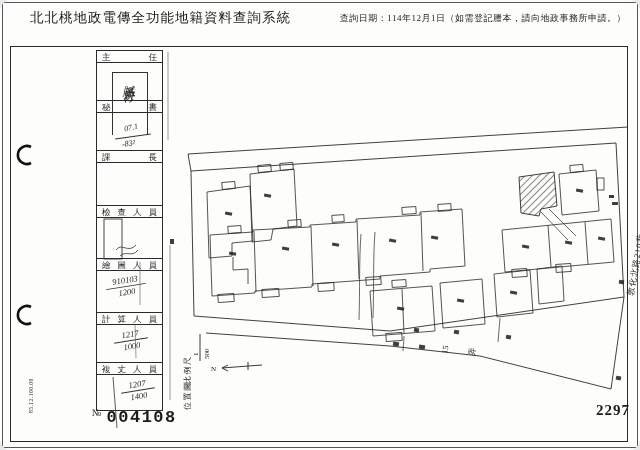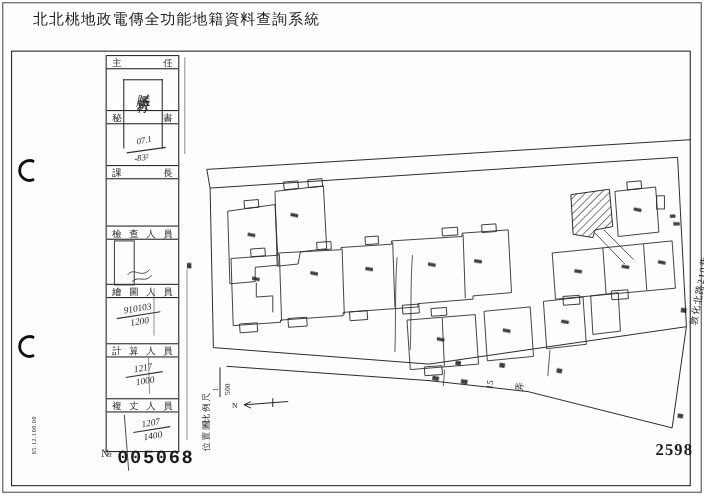--- a/index.html
+++ b/index.html
@@ -1,17 +1,17 @@
 <!DOCTYPE html>
 <html><head>
 <meta charset="utf-8">
 <style>
   html,body{margin:0;padding:0;background:#e8e8e8;}
   .page{position:relative;width:640px;height:450px;background:#fdfdfb;overflow:hidden;
-        font-family:"Liberation Serif","DejaVu Serif",serif;color:#1b1b1b;}
+        font-family:"Liberation Serif","DejaVu Serif",serif;color:#1b1b1b;border-radius:11px;}
   .page-border{position:absolute;left:2px;top:2px;width:634px;height:444px;border:1px solid #555;pointer-events:none;}
   
   .hdr-title{position:absolute;left:30px;top:9px;font-size:13.5px;letter-spacing:1px;}
   .hdr-date{position:absolute;right:14px;top:12px;font-size:9px;letter-spacing:.5px;}
   .hdr-sub{position:absolute;left:30px;top:29px;font-size:10.5px;letter-spacing:.4px;}
   
   .frame{position:absolute;left:10px;top:46px;width:616px;height:394px;border:1.3px solid #2a2a2a;}
   
   .panel{position:absolute;left:96px;top:50px;width:65px;height:360px;
          border-left:1px solid #2a2a2a;border-right:1px solid #2a2a2a;border-bottom:1px solid #2a2a2a;}
@@ -38,20 +38,21 @@
   svg{position:absolute;left:0;top:0;}
   svg text{font-family:"Liberation Serif","DejaVu Serif",serif;fill:#1b1b1b;}
 </style>
 </head>
 <body>
 
 <div class="page">
   <div class="page-border"></div>
 
   <div class="hdr-title">北北桃地政電傳全功能地籍資料查詢系統</div>
+  <div class="hdr-date">查詢日期：114年12月1日（如需登記謄本，請向地政事務所申請。）</div>
 
   <div class="frame"></div>
 
   <div class="panel">
     <div class="row-label spread" style="top:0px">
         <span>主</span>
         <span>任</span>
       </div>
     <div class="row-label spread" style="top:50px">
         <span>秘</span>
@@ -98,24 +99,24 @@
   </div>
   <div class="frac hw" style="left:114px;top:330px;width:34px">
     <span>1217</span><span class="bar"></span><span>1000</span>
   </div>
   <div class="frac hw" style="left:121px;top:380px;width:34px">
     <span>1207</span><span class="bar"></span><span>1400</span>
   </div>
 
   <div class="serial">
     <span class="no">№</span>
-    <span class="num">005068</span>
-  </div>
-
-  <div class="sheet-no">2598</div>
+    <span class="num">004108</span>
+  </div>
+
+  <div class="sheet-no">2297</div>
 
   <svg width="640" height="450" viewBox="0 0 640 450">
     <defs>
       <pattern id="hatch" width="5" height="5" patternUnits="userSpaceOnUse" patternTransform="rotate(45)">
         <line x1="0" y1="0" x2="0" y2="5" stroke="#2a2a2a" stroke-width="1.1"></line>
       </pattern>
     </defs>
 
     <path d="M31,147 A9,9 0 1 0 31,163" fill="none" stroke="#111" stroke-width="2.6"></path>
     <path d="M31,307 A9,9 0 1 0 31,323" fill="none" stroke="#111" stroke-width="2.6"></path>

